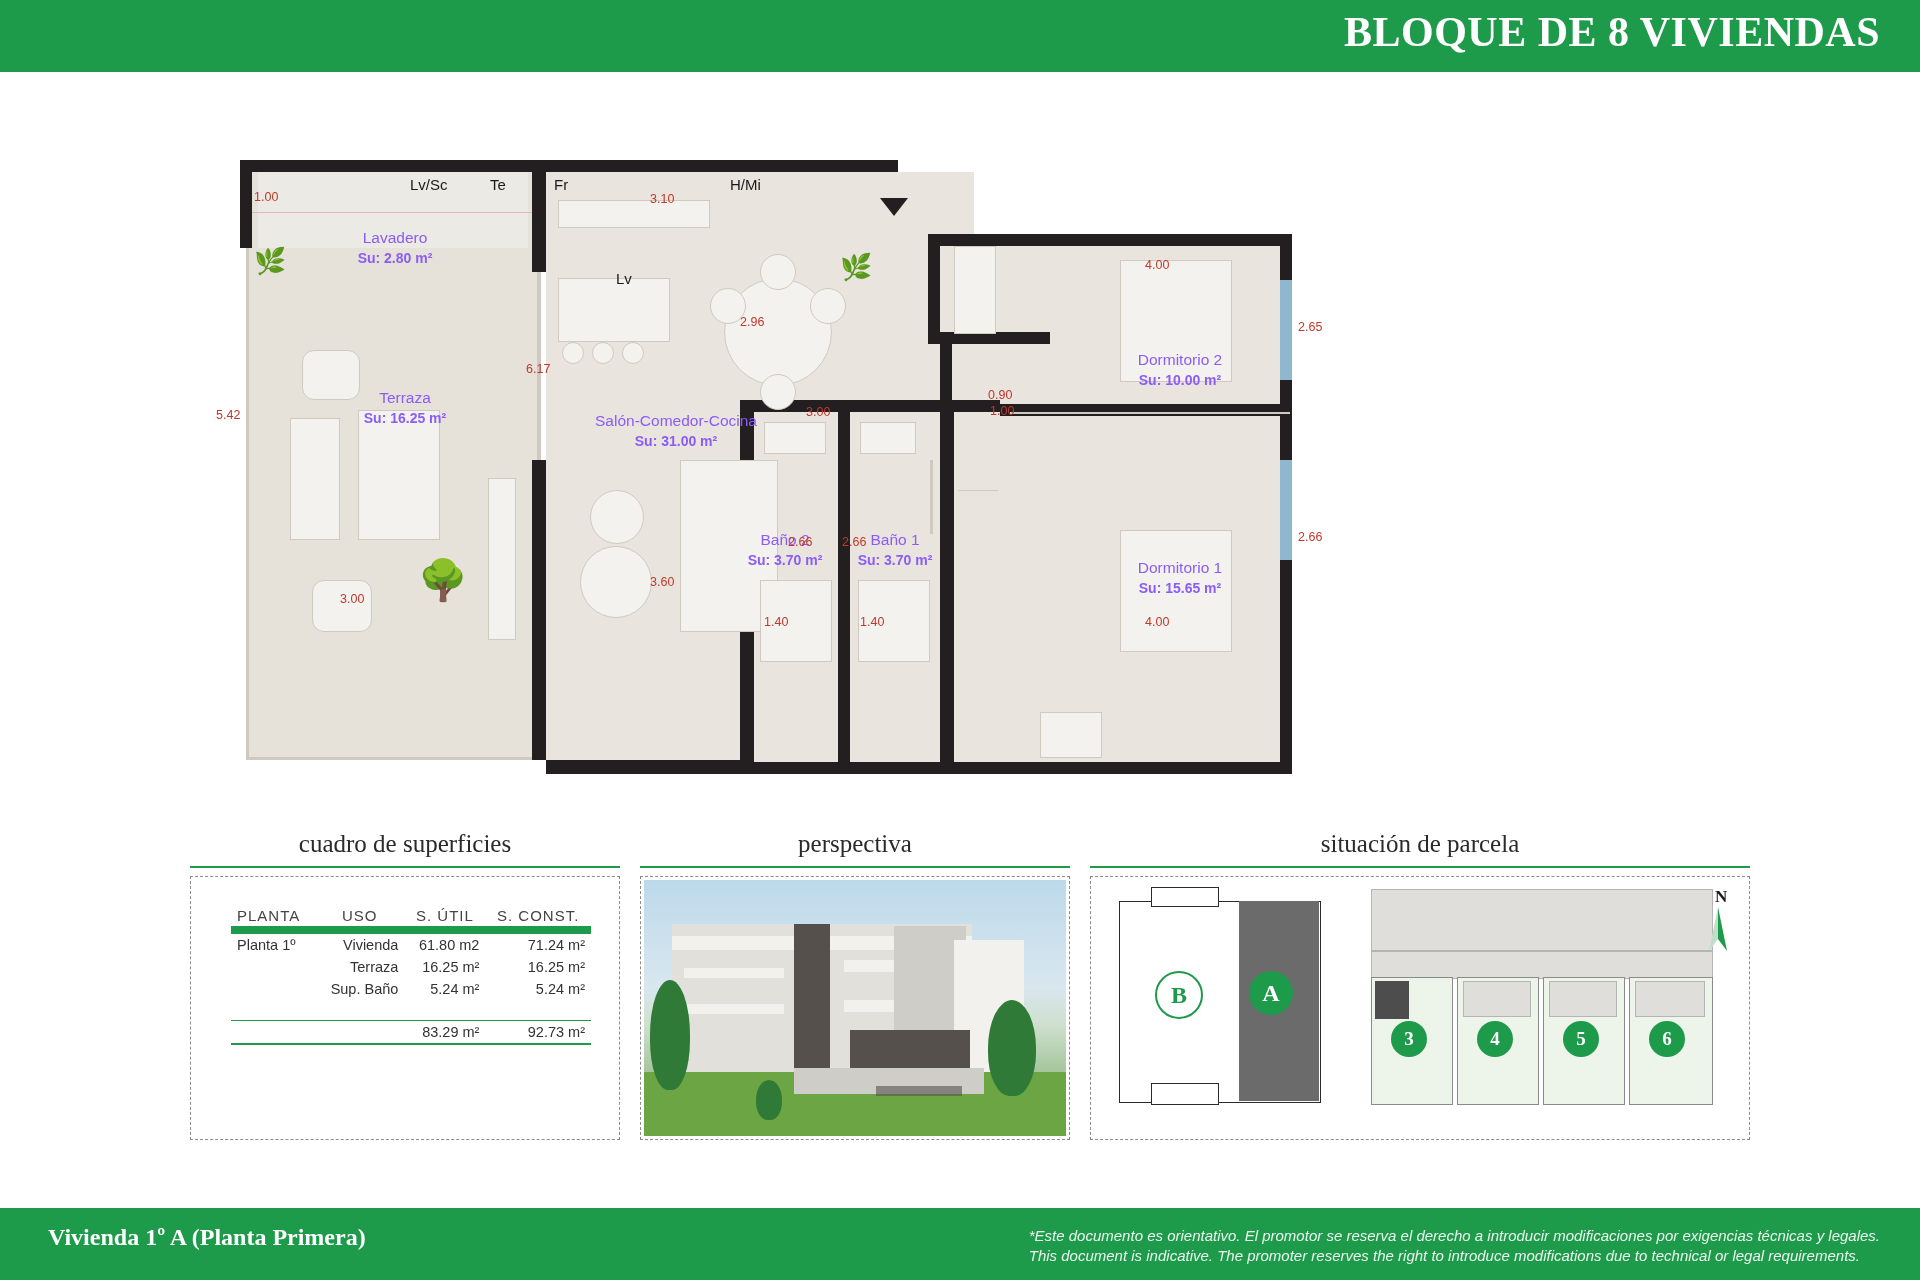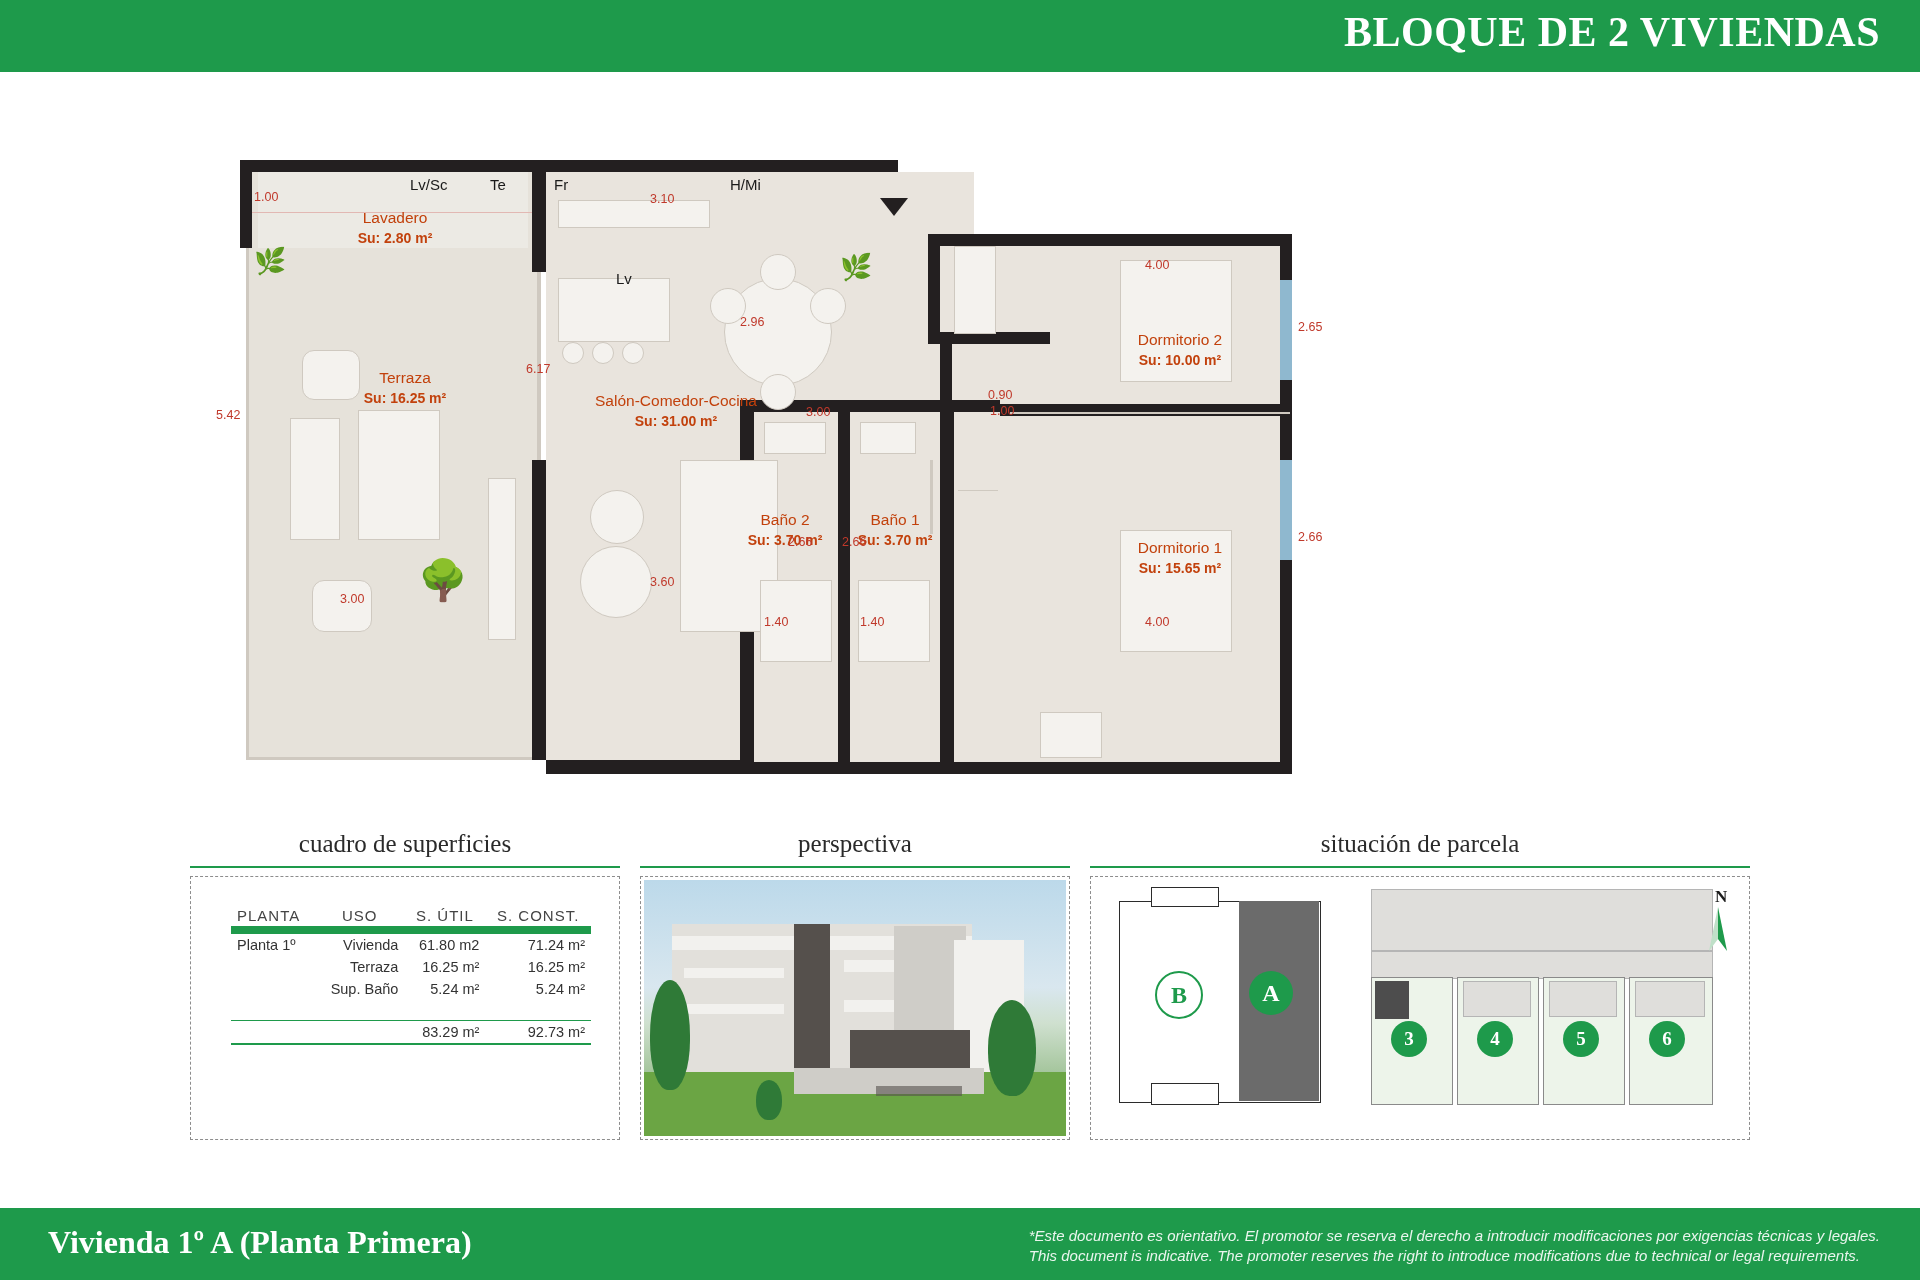--- a/index.html
+++ b/index.html
@@ -21,39 +21,39 @@
     font-weight:bold;font-size:42px;color:#ffffff;
     letter-spacing:.5px;
   }
   .botbar{
     position:absolute;left:0;bottom:0;width:1920px;height:72px;
     background:#1e9a4b;
   }
   .botbar .fname{
     position:absolute;left:48px;top:16px;
     font-family:"Liberation Serif", serif;
-    font-weight:bold;font-size:32px;color:#ffffff;
+    font-weight:bold;font-size:24px;color:#ffffff;
   }
   .botbar .disc{
     position:absolute;right:40px;top:18px;text-align:left;
     font-size:15px;color:#eaf6ee;line-height:1.35;
     font-style:italic;
   }
 
   
   .plan{
     position:absolute;left:240px;top:160px;width:1320px;height:650px;
   }
   .wall{position:absolute;background:#231f20;}
   .room{position:absolute;background:#e9e4dd;}
   .room.light{background:#eceae4;}
   .room.terr{background:#e6e2da;}
   .lbl{
-    position:absolute;text-align:center;color:#c2410c;
-    font-size:15px;line-height:1.35;
+    position:absolute;text-align:center;color:#8b5cf6;
+    font-size:15px;line-height:1.35;margin-top:20px;
   }
   .lbl .nm{font-size:15.5px;}
   .lbl .su{font-weight:bold;font-size:14px;}
   .dim{
     position:absolute;color:#c0392b;font-size:12.5px;
     white-space:nowrap;
   }
   .tag{
     position:absolute;color:#1a1a1a;font-size:15px;font-weight:normal;
   }
@@ -127,21 +127,21 @@
   .plotgrey{position:absolute;background:#dfdedb;border:1px solid #b5b5b5;}
   .northN{
     position:absolute;font-family:"Liberation Serif", serif;
     font-size:17px;font-weight:bold;color:#1b1b1b;
   }
 </style>
 </head>
 <body>
 
 <div class="topbar">
-  <div class="title">BLOQUE DE 2 VIVIENDAS</div>
+  <div class="title">BLOQUE DE 8 VIVIENDAS</div>
 </div>
 
 <div class="plan">
 
   <div class="room terr" style="left:8px;top:8px;width:290px;height:590px;"></div>
   <div class="room light" style="left:18px;top:10px;width:270px;height:78px;"></div>
 
   <div class="wall" style="left:0px;top:0px;width:300px;height:12px;"></div>
   <div class="wall" style="left:0px;top:0px;width:12px;height:88px;"></div>
   <div class="thinline" style="left:6px;top:88px;width:3px;height:512px;"></div>

